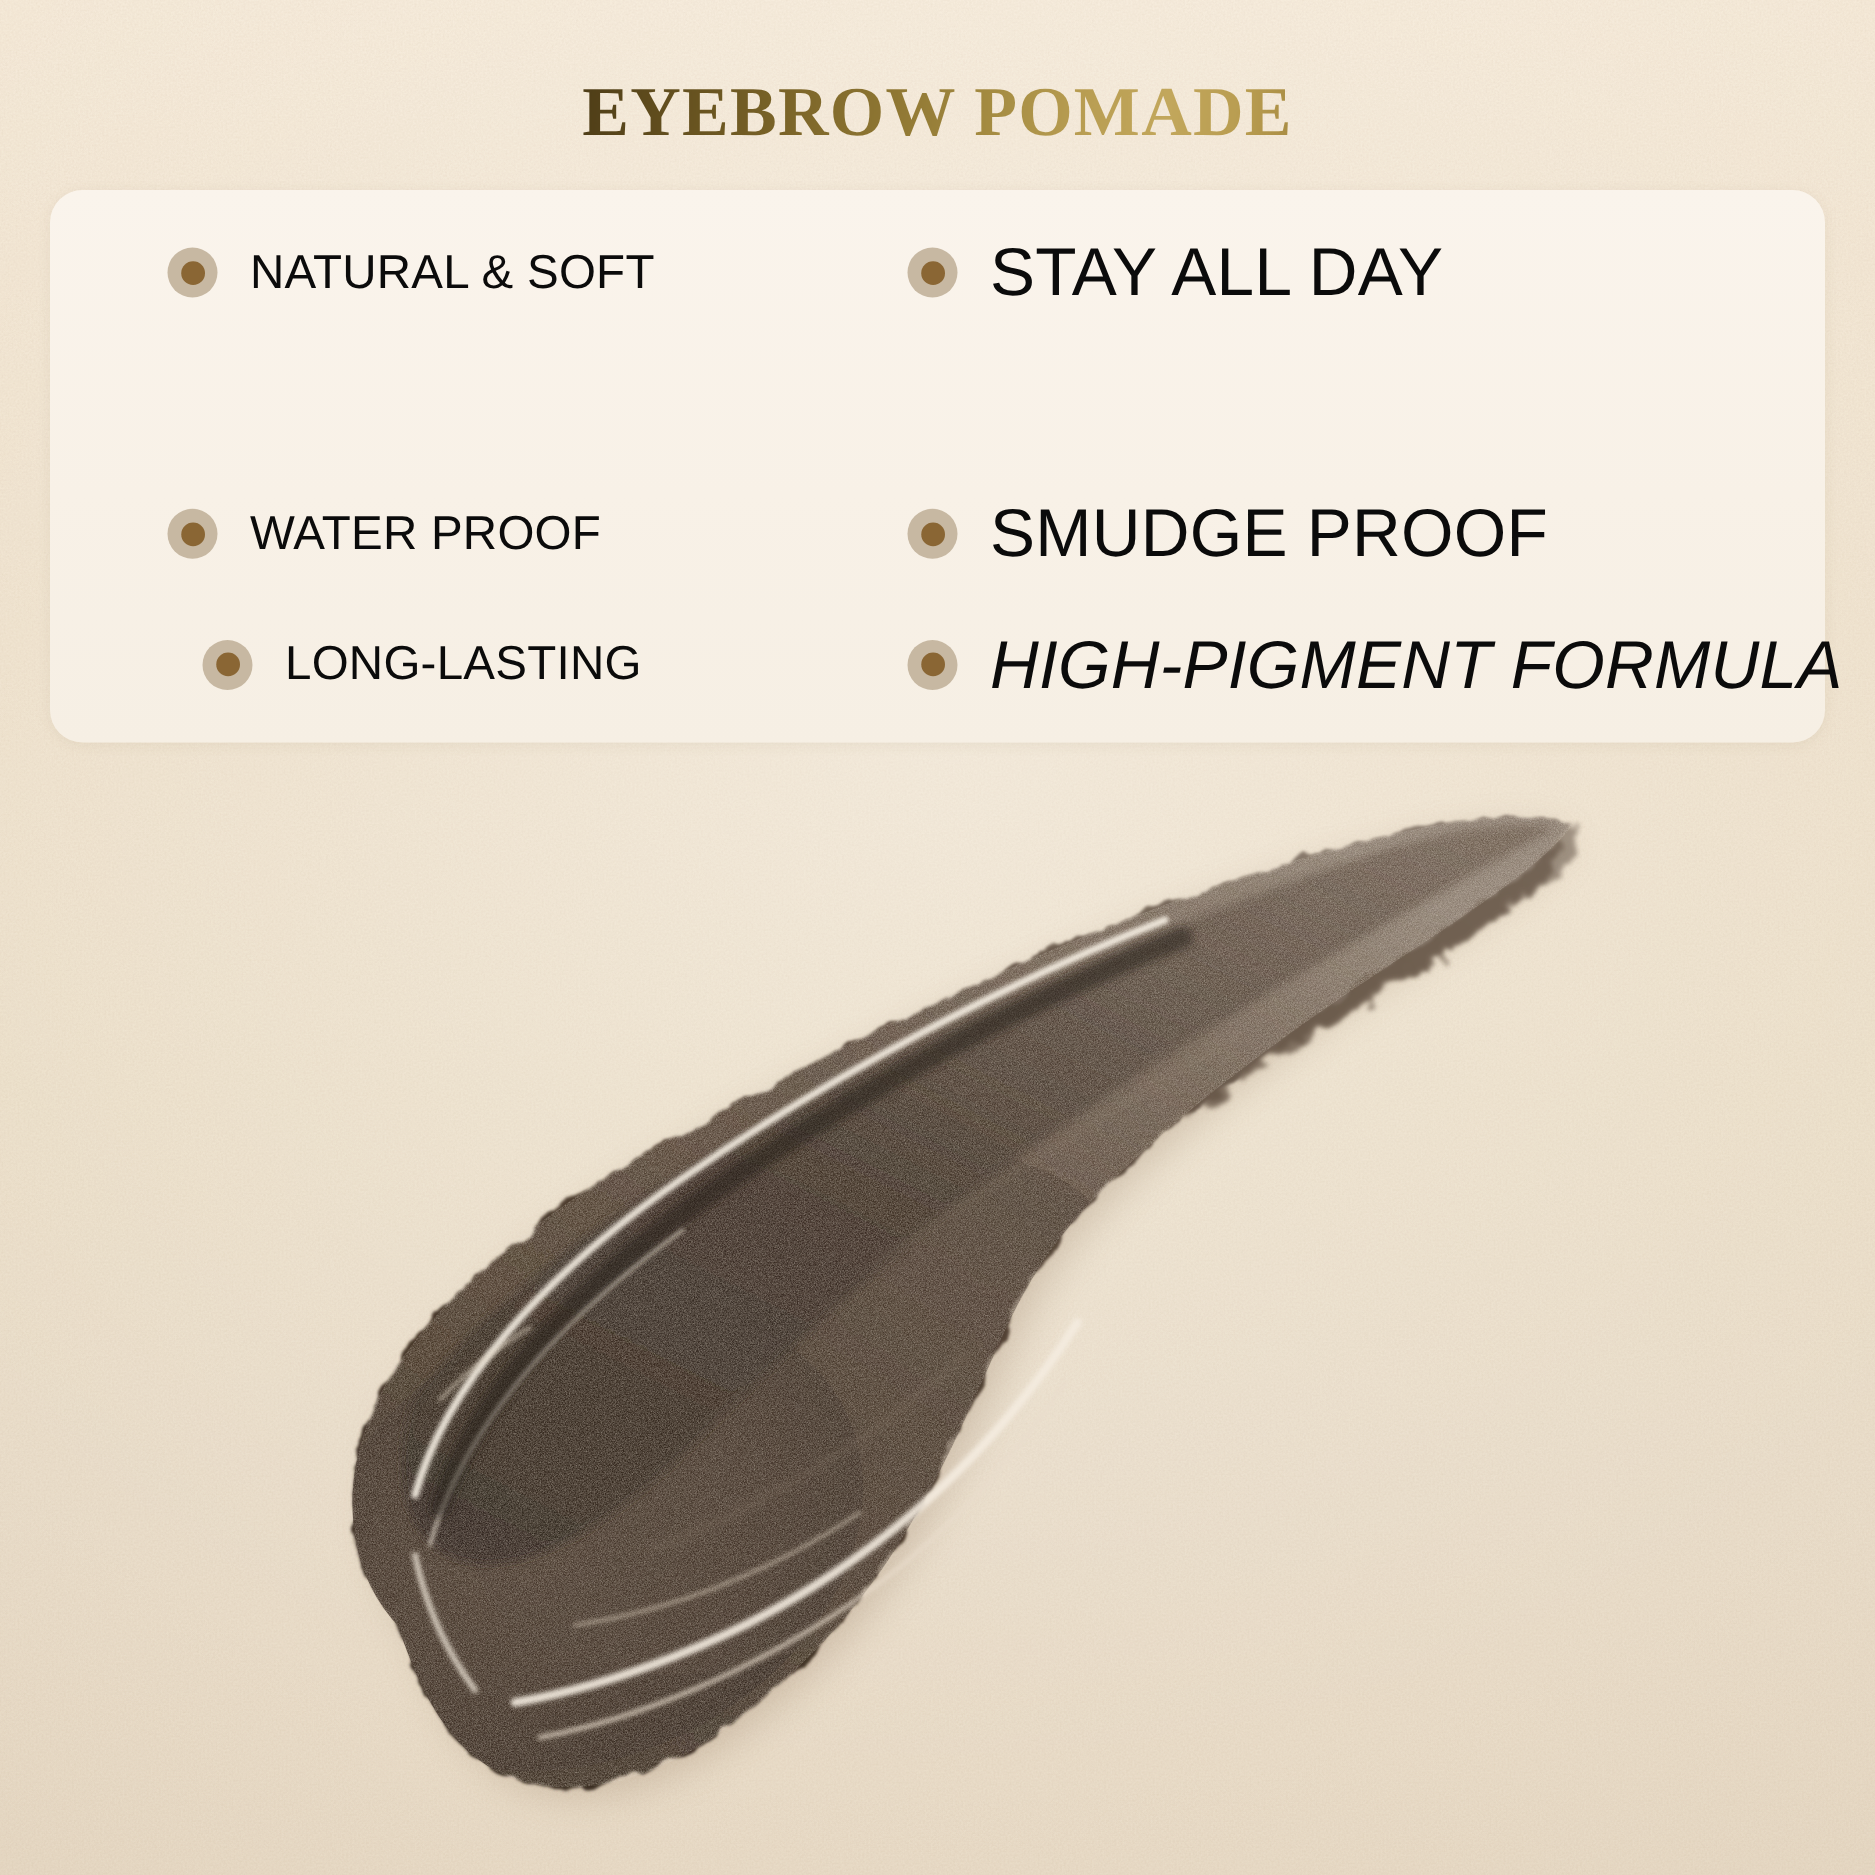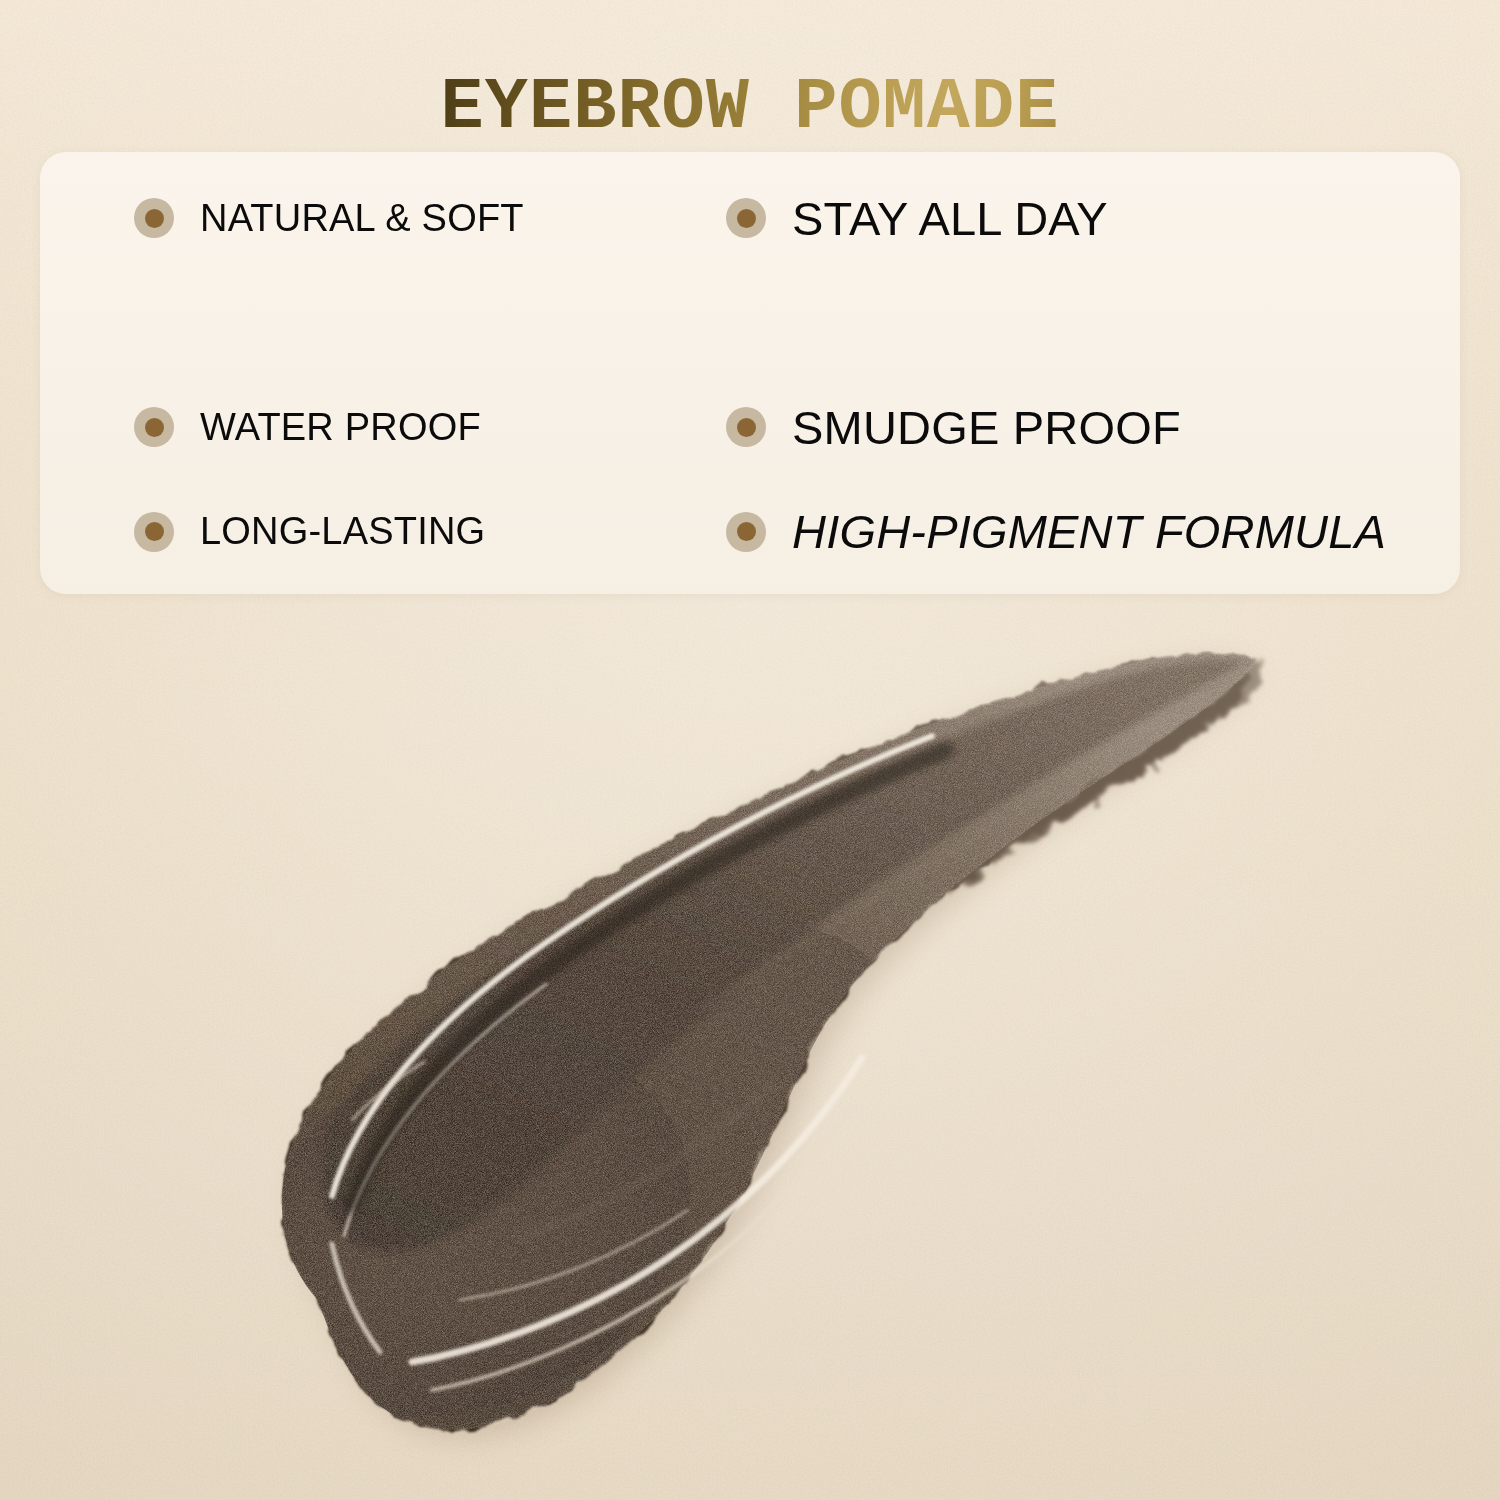--- a/index.html
+++ b/index.html
@@ -45,23 +45,23 @@
   #title-wrap {
     position: absolute;
     top: 24px;
     left: 0;
     width: 1500px;
     text-align: center;
     z-index: 5;
   }
   #title {
     display: inline-block;
-    font-family: Liberation Mono, monospace;
+    font-family: Liberation Serif, serif;
     font-weight: bold;
-    font-size: 72px;
+    font-size: 56px;
     letter-spacing: 1px;
     line-height: 1.0;
     background-image: linear-gradient(96deg,
         #4e3d17 0%,
         #5d4a1c 9%,
         #6d5822 20%,
         #7e672a 31%,
         #8f7733 44%,
         #a58c42 58%,
         #b89d52 70%,
@@ -122,21 +122,21 @@
     border-radius: 50%;
     background: #8a6634;
   }
   .feature-label {
     font-size: 38px;
     font-weight: normal;
     color: #0b0b0b;
     letter-spacing: .2px;
     white-space: nowrap;
   }
-  .feature.col2 .feature-label { font-size: 47px; }
+  .feature.col2 .feature-label { font-size: 54px; }
 
   
   #swatch {
     position: absolute;
     left: 0;
     top: 0;
     width: 1500px;
     height: 1500px;
     z-index: 3;
   }
@@ -343,21 +343,21 @@
       </div>
 
 
       <div class="feature" style="grid-column:1; grid-row:3;">
         <span class="bullet">
             <i></i>
           </span>
         <span class="feature-label">WATER PROOF</span>
       </div>
 
-      <div class="feature" style="grid-column:1; grid-row:4;">
+      <div class="feature" style="grid-column:1; grid-row:4;margin-left:28px;">
         <span class="bullet">
             <i></i>
           </span>
         <span class="feature-label">LONG-LASTING</span>
       </div>
 
       <div class="feature col2" style="grid-column:2; grid-row:1;">
         <span class="bullet">
             <i></i>
           </span>

